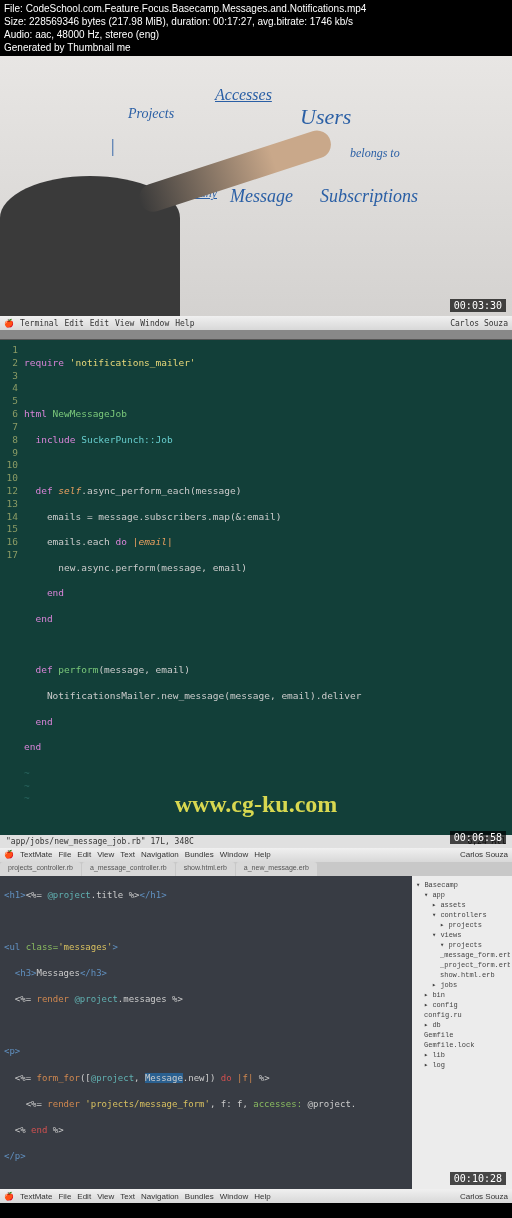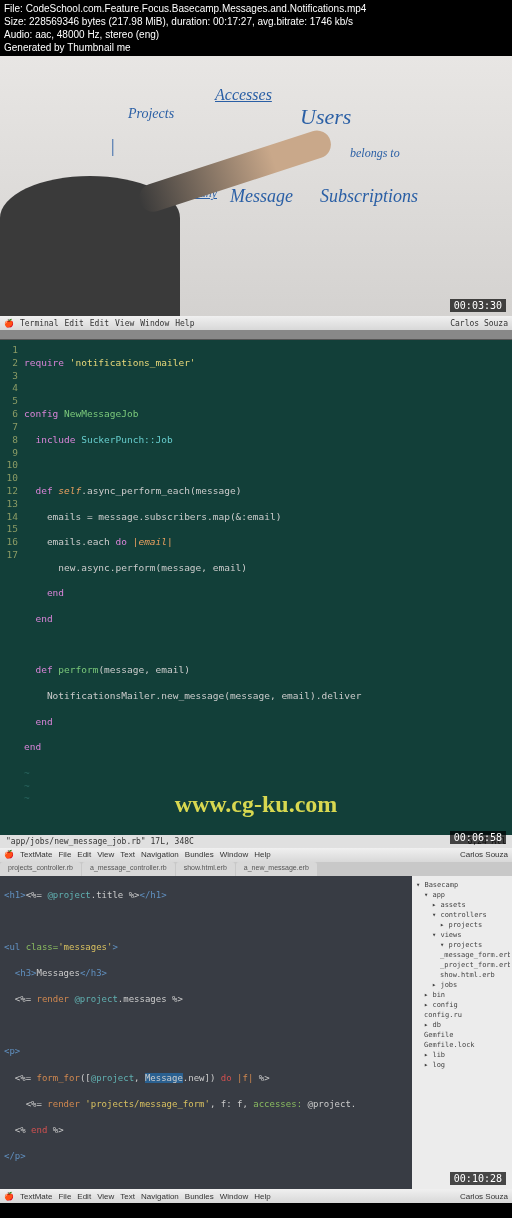--- a/index.html
+++ b/index.html
@@ -167,20 +167,21 @@
     white-space: pre;
     padding-left: 4px;
   }
   .tm-sidebar {
     width: 100px;
     background: #ececec;
     color: #444;
     font-size: 7px;
     padding: 4px 2px;
     overflow: hidden;
+    font-family: Liberation Mono, monospace;
   }
   .tm-sidebar-item {
     padding: 1px 2px;
     white-space: nowrap;
     overflow: hidden;
   }
   .tm-sidebar-item.indent1 { padding-left: 10px; }
   .tm-sidebar-item.indent2 { padding-left: 18px; }
   .tm-sidebar-item.indent3 { padding-left: 26px; }
   .tm-highlight { background: #2a6090; }
@@ -260,21 +261,21 @@
         <div>12</div>
         <div>13</div>
         <div>14</div>
         <div>15</div>
         <div>16</div>
         <div>17</div>
     </div>
     <div class="code-lines">
 <div><span class="kw-purple">require </span><span class="kw-yellow">'notifications_mailer'</span></div>
 <div> </div>
-<div><span class="kw-purple">config </span><span class="kw-green">NewMessageJob</span></div>
+<div><span class="kw-purple">html </span><span class="kw-green">NewMessageJob</span></div>
 <div><span class="kw-purple">  include </span><span class="kw-cyan">SuckerPunch::Job</span></div>
 <div> </div>
 <div><span class="kw-purple">  def </span><span class="kw-orange">self</span><span>.async_perform_each(message)</span></div>
 <div><span>    emails = message.subscribers.map(&amp;:email)</span></div>
 <div><span>    emails.each </span><span class="kw-purple">do </span><span class="kw-orange">|email|</span></div>
 <div><span>      new.async.perform(message, email)</span></div>
 <div><span class="kw-purple">    end</span></div>
 <div><span class="kw-purple">  end</span></div>
 <div> </div>
 <div><span class="kw-purple">  def </span><span class="kw-green">perform</span><span>(message, email)</span></div>

